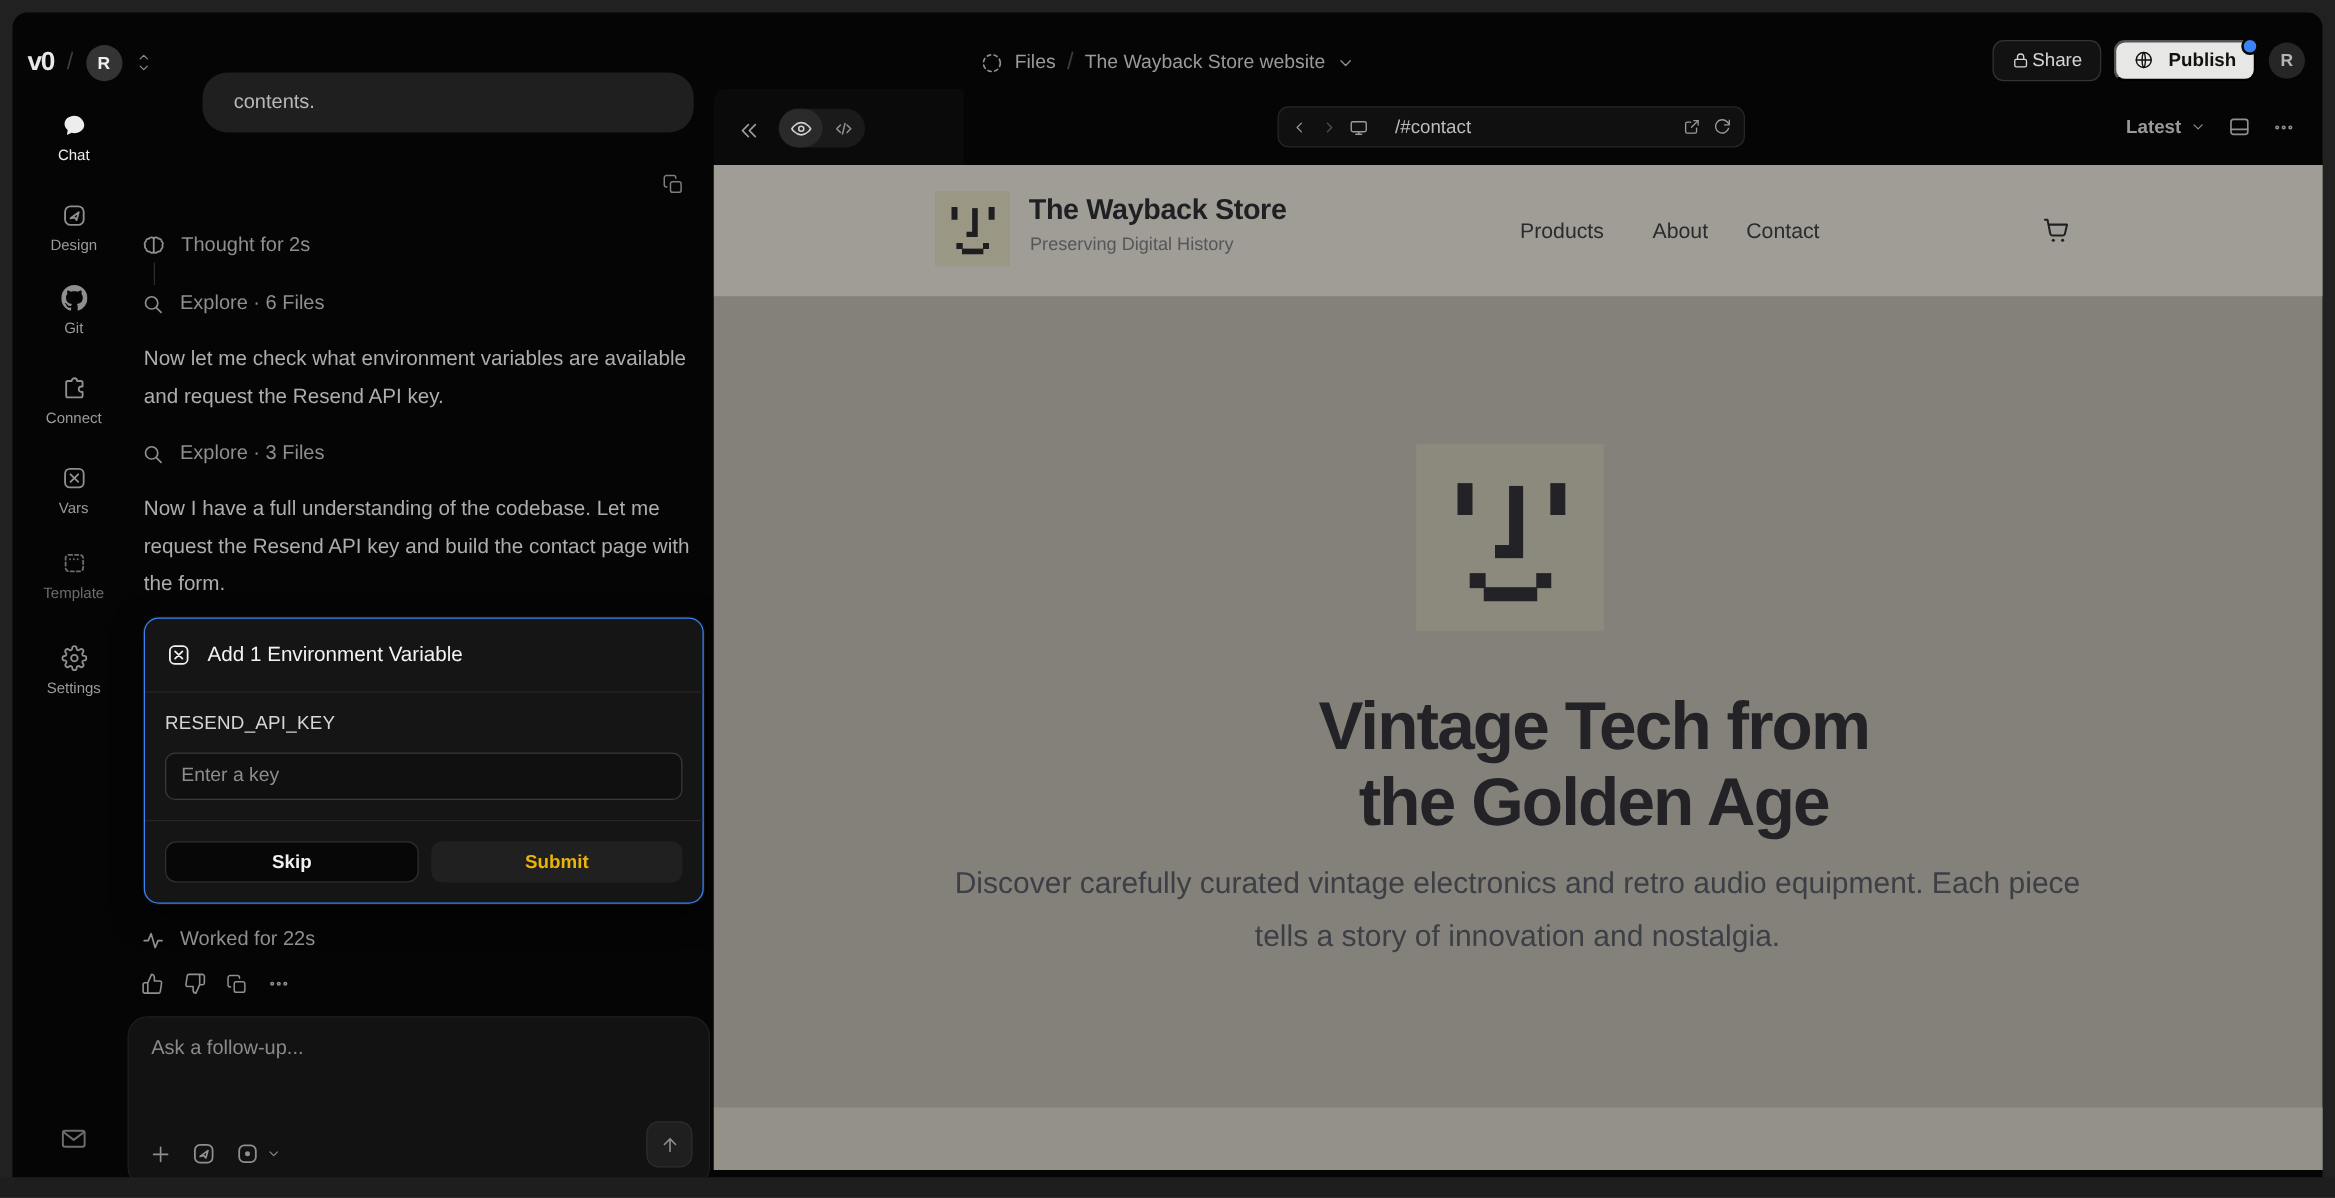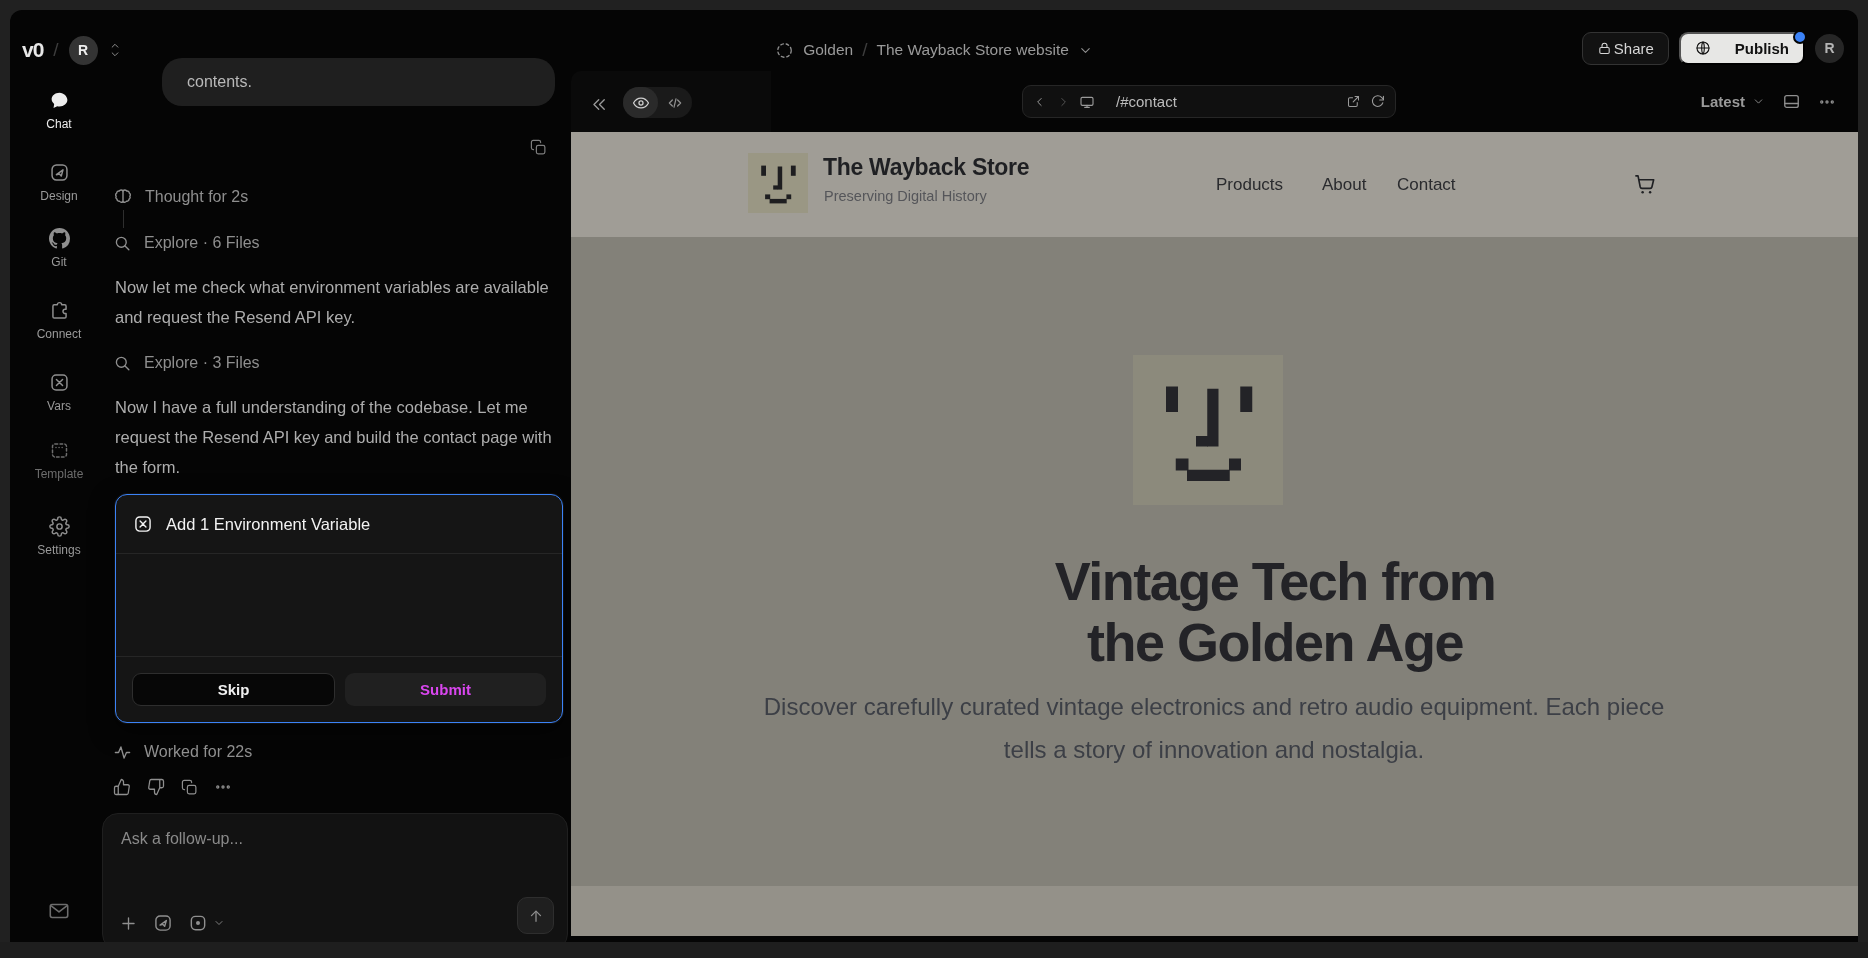--- a/index.html
+++ b/index.html
@@ -20,21 +20,21 @@
   .v0logo{color:#e8e8e8;font-size:21px;font-weight:800;letter-spacing:-1px;}
   .tb-slash{color:#3d3d3d;font-size:19px;}
   .avatar{width:29px;height:29px;border-radius:50%;background:#343434;display:flex;align-items:center;justify-content:center;
           color:#efefef;font-weight:800;font-size:14px;}
   .crumbs{left:0;top:20px;width:1848px;height:40px;display:flex;align-items:center;justify-content:center;gap:9px;
           color:#9a9a9a;font-size:15.5px;pointer-events:none;}
   .crumbs>*{pointer-events:auto;}
   .tb-right{right:14px;top:16px;height:44px;display:flex;align-items:center;gap:10px;}
   .btn-share{display:flex;align-items:center;gap:2px;background:#121212;border:1px solid #333;color:#d6d6d6;
              border-radius:9px;height:33px;padding:0 14px;font-size:15px;}
-  .btn-publish{position:relative;display:flex;align-items:center;gap:24px;background:#e7e7e5;color:#111;
+  .btn-publish{position:relative;display:flex;align-items:center;gap:12px;background:#e7e7e5;color:#111;
              border-radius:9px;height:33px;padding:0 14px;font-size:15px;font-weight:600;}
   .pub-dot{position:absolute;right:-4px;top:-4px;width:10px;height:10px;border-radius:50%;background:#3b82f6;border:2px solid #050505;}
   .avatar.dim{background:#262626;color:#b5b5b5;}
 
   
   .rail-item{width:76px;display:flex;flex-direction:column;align-items:center;gap:6px;position:absolute;left:11px;}
   .rail-item .lbl{font-size:12px;color:#9a9a9a;}
   .rail-item.active .lbl{color:#ededed;}
   .rail-item.active .ic{color:#ededed;}
   .rail-item.dimmed .lbl{color:#6d6d6d;}
@@ -55,21 +55,21 @@
             border-bottom:1px solid #262626;}
   .dlg-body{padding:16px 16px 0 16px;}
   .dlg-var{color:#d6d6d6;font-size:15px;letter-spacing:.2px;}
   .dlg-input{margin-top:15px;width:100%;height:38px;box-sizing:border-box;background:#101010;border:1px solid #3a3a3a;
              border-radius:8px;color:#ddd;font-size:15.5px;padding:0 12px;outline:none;font-family:inherit;}
   .dlg-input::placeholder{color:#8c8c8c;}
   .dlg-foot{position:absolute;left:0;right:0;bottom:0;height:66px;border-top:1px solid #262626;display:flex;align-items:center;
             gap:10px;padding:0 16px;box-sizing:border-box;}
   .btn-skip{flex:1;height:33px;background:#070707;border:1px solid #2e2e2e;border-radius:9px;color:#f0f0f0;
             font-size:15px;font-weight:600;}
-  .btn-submit{flex:1;height:33px;background:#202020;border:none;border-radius:9px;color:#d946ef;font-size:15px;font-weight:600;}
+  .btn-submit{flex:1;height:33px;background:#202020;border:none;border-radius:9px;color:#eab308;font-size:15px;font-weight:600;}
 
   .fb-icons{left:103px;top:768px;display:flex;align-items:center;gap:16px;color:#8a8a8a;}
 
   
   .composer{left:92px;top:803px;width:466px;height:137px;background:#121212;border:1px solid #1f1f1f;border-radius:16px;box-sizing:border-box;}
   .composer textarea{position:absolute;left:16px;top:14px;width:420px;height:60px;background:transparent;border:none;resize:none;
             outline:none;color:#ddd;font-size:16px;font-family:inherit;}
   .composer textarea::placeholder{color:#8a8a8a;}
   .comp-icons{position:absolute;left:16px;bottom:16px;display:flex;align-items:center;gap:15px;color:#9a9a9a;}
   .send-btn{position:absolute;right:13px;bottom:15px;width:37px;height:37px;border-radius:10px;background:#1f1f1f;
@@ -108,21 +108,21 @@
 
 <div id="app">
   <div id="window">
 
     <div class="abs crumbs">
       <span class="ic">
         <svg width="19" height="19" viewBox="0 0 24 24">
             <circle cx="12" cy="12" r="8.5" stroke-dasharray="3.4 3.6"></circle>
           </svg>
       </span>
-      <span>Golden</span>
+      <span>Files</span>
       <span class="tb-slash">/</span>
       <span>The Wayback Store website</span>
       <span class="ic">
         <svg width="15" height="15" viewBox="0 0 24 24">
             <polyline points="6 9 12 15 18 9"></polyline>
           </svg>
       </span>
     </div>
 
     <div class="abs tb-left">
@@ -277,20 +277,24 @@
 
     <div class="abs dialog">
       <div class="dlg-head">
         <span class="ic" style="color:#f2f2f2">
           <svg width="20" height="20" viewBox="0 0 24 24">
               <rect x="3.5" y="3.5" width="17" height="17" rx="4.5"></rect>
               <path d="M8.5 8.5l7 7M15.5 8.5l-7 7"></path>
             </svg>
         </span>
         <span>Add 1 Environment Variable</span>
+      </div>
+      <div class="dlg-body">
+        <div class="dlg-var">RESEND_API_KEY</div>
+        <input class="dlg-input" type="text" placeholder="Enter a key" style="">
       </div>
       <div class="dlg-foot">
         <button class="btn-skip">Skip</button>
         <button class="btn-submit" disabled="">Submit</button>
       </div>
     </div>
 
     <div class="abs steprow" style="top:731px">
       <span class="ic">
         <svg width="19" height="19" viewBox="0 0 24 24">

